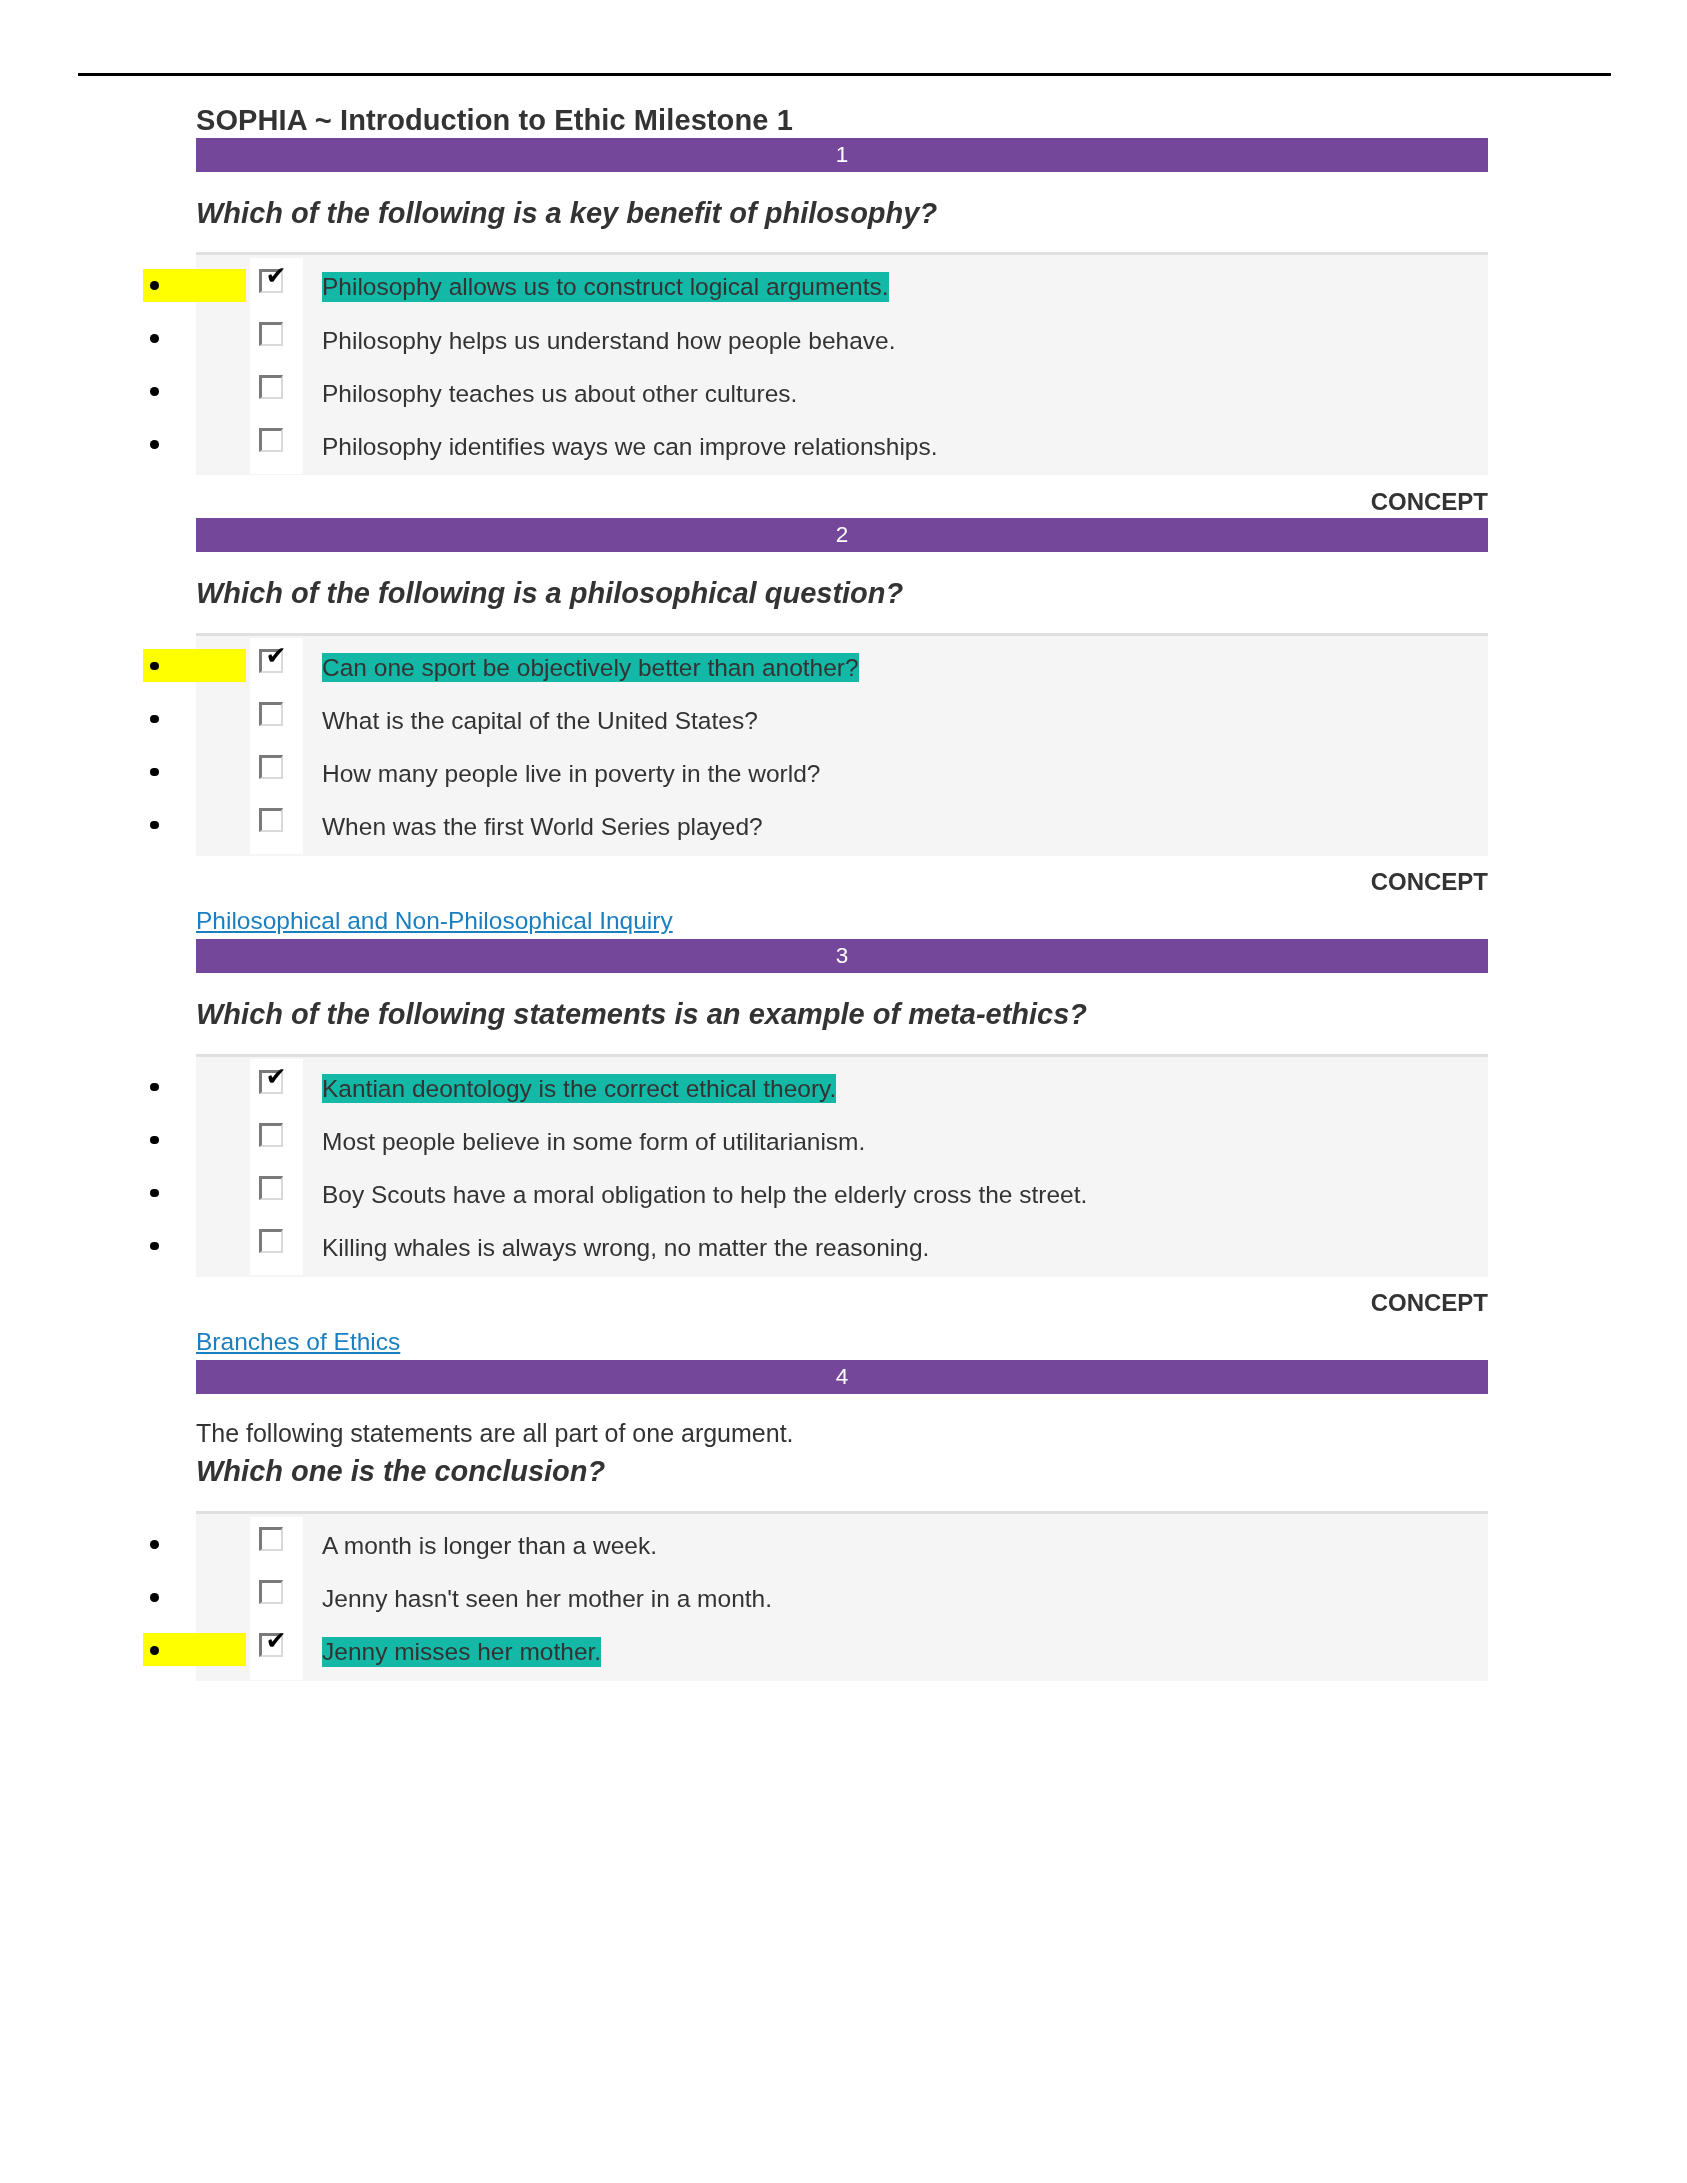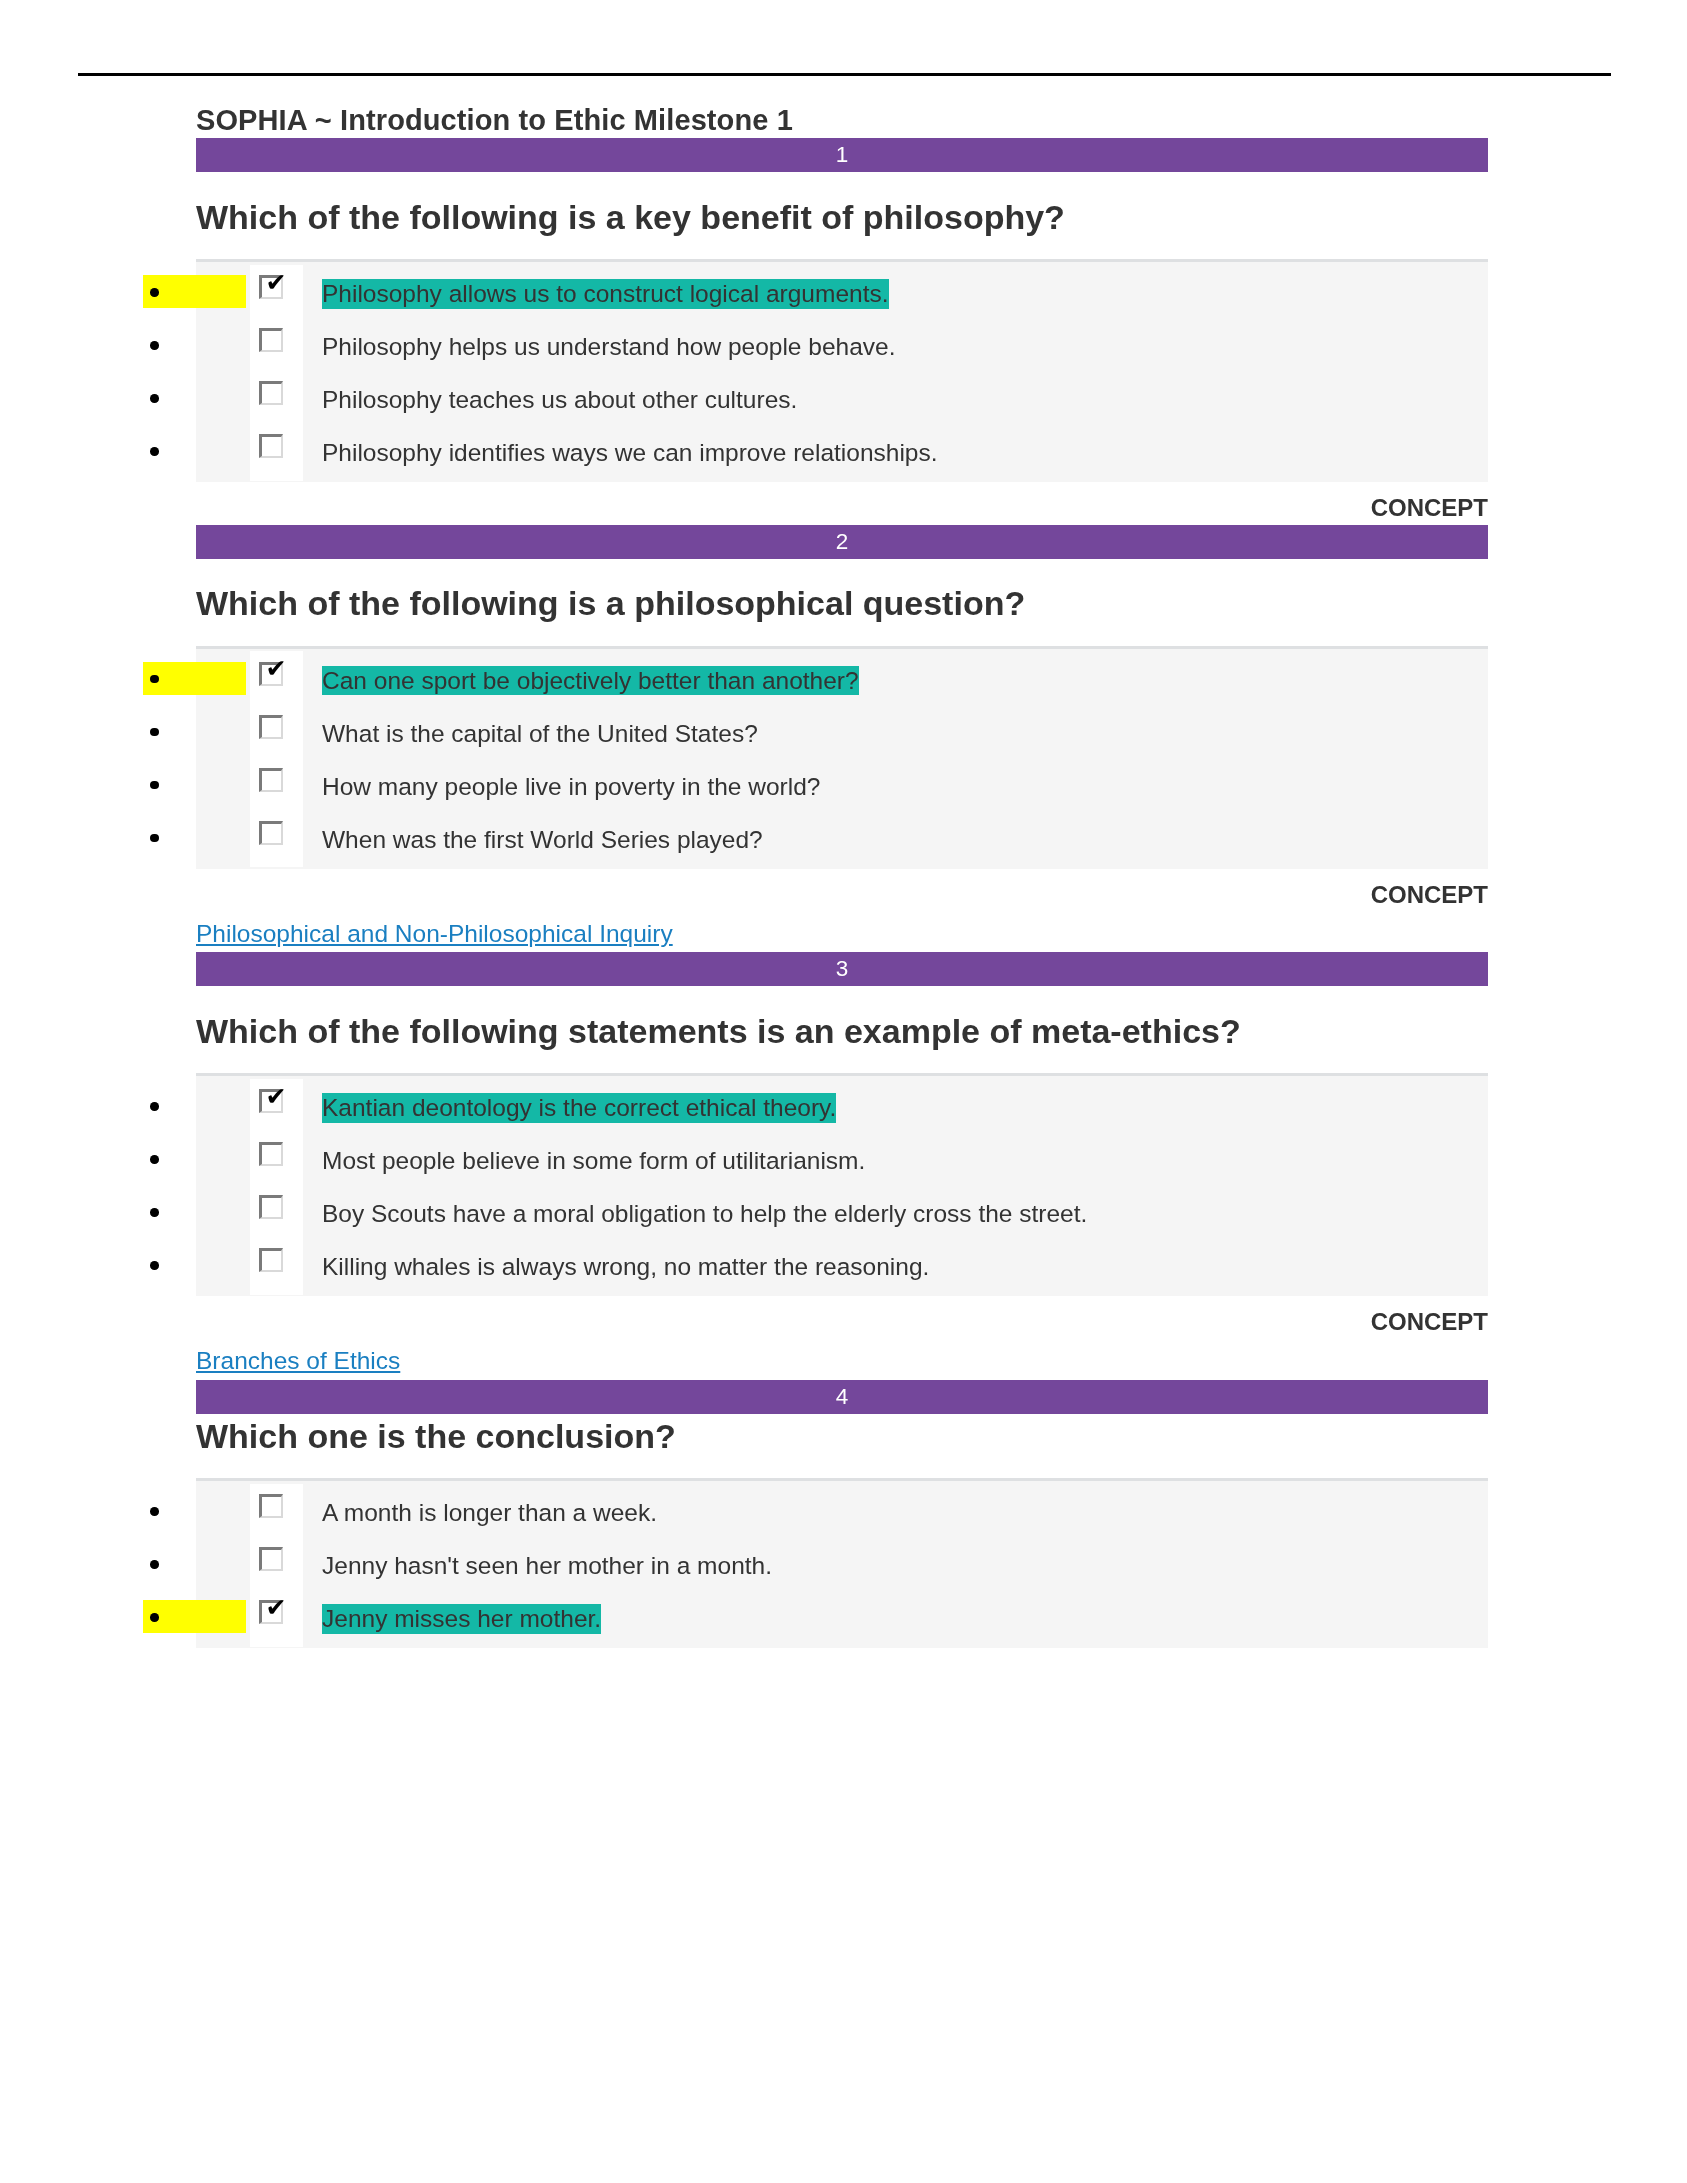--- a/index.html
+++ b/index.html
@@ -56,26 +56,27 @@
     background: #74479B;
     color: #ffffff;
     font-size: 22.5px;
     line-height: 34px;
     text-align: center;
     box-sizing: border-box;
   }
 
   
   .q-stem {
-    font-size: 34px;
+    font-size: 29px;
     font-weight: bold;
     color: #333333;
     line-height: 1.3;
     margin: 0;
     padding: 22.5px 0 20px 0;
+    font-style: italic;
   }
   .q-intro {
     font-size: 25px;
     font-weight: normal;
     color: #333333;
     line-height: 1.3;
     margin: 0;
     padding: 22.5px 0 4px 0;
   }
   .q-stem.tight {
@@ -245,20 +246,21 @@
           <div class="option"><span class="bullet"></span><span class="cb-wrap">
               <span class="checkbox"></span>
             </span><span class="opt-text"><span>Boy Scouts have a moral obligation to help the elderly cross the street.</span></span></div>
           <div class="option"><span class="bullet"></span><span class="cb-wrap">
               <span class="checkbox"></span>
             </span><span class="opt-text"><span>Killing whales is always wrong, no matter the reasoning.</span></span></div>
         </div>
         <div class="concept-label">CONCEPT</div>
         <div><a class="concept-link" href="#">Branches of Ethics</a></div>
         <div class="q-band">4</div>
+        <p class="q-intro">The following statements are all part of one argument.</p>
         <p class="q-stem tight">Which one is the conclusion?</p>
         <div class="options">
           <div class="option"><span class="bullet"></span><span class="cb-wrap">
               <span class="checkbox"></span>
             </span><span class="opt-text"><span>A month is longer than a week.</span></span></div>
           <div class="option"><span class="bullet"></span><span class="cb-wrap">
               <span class="checkbox"></span>
             </span><span class="opt-text"><span>Jenny hasn't seen her mother in a month.</span></span></div>
           <div class="option"><span class="gutter-hl"></span><span class="bullet"></span><span class="cb-wrap">
               <span class="checkbox">

